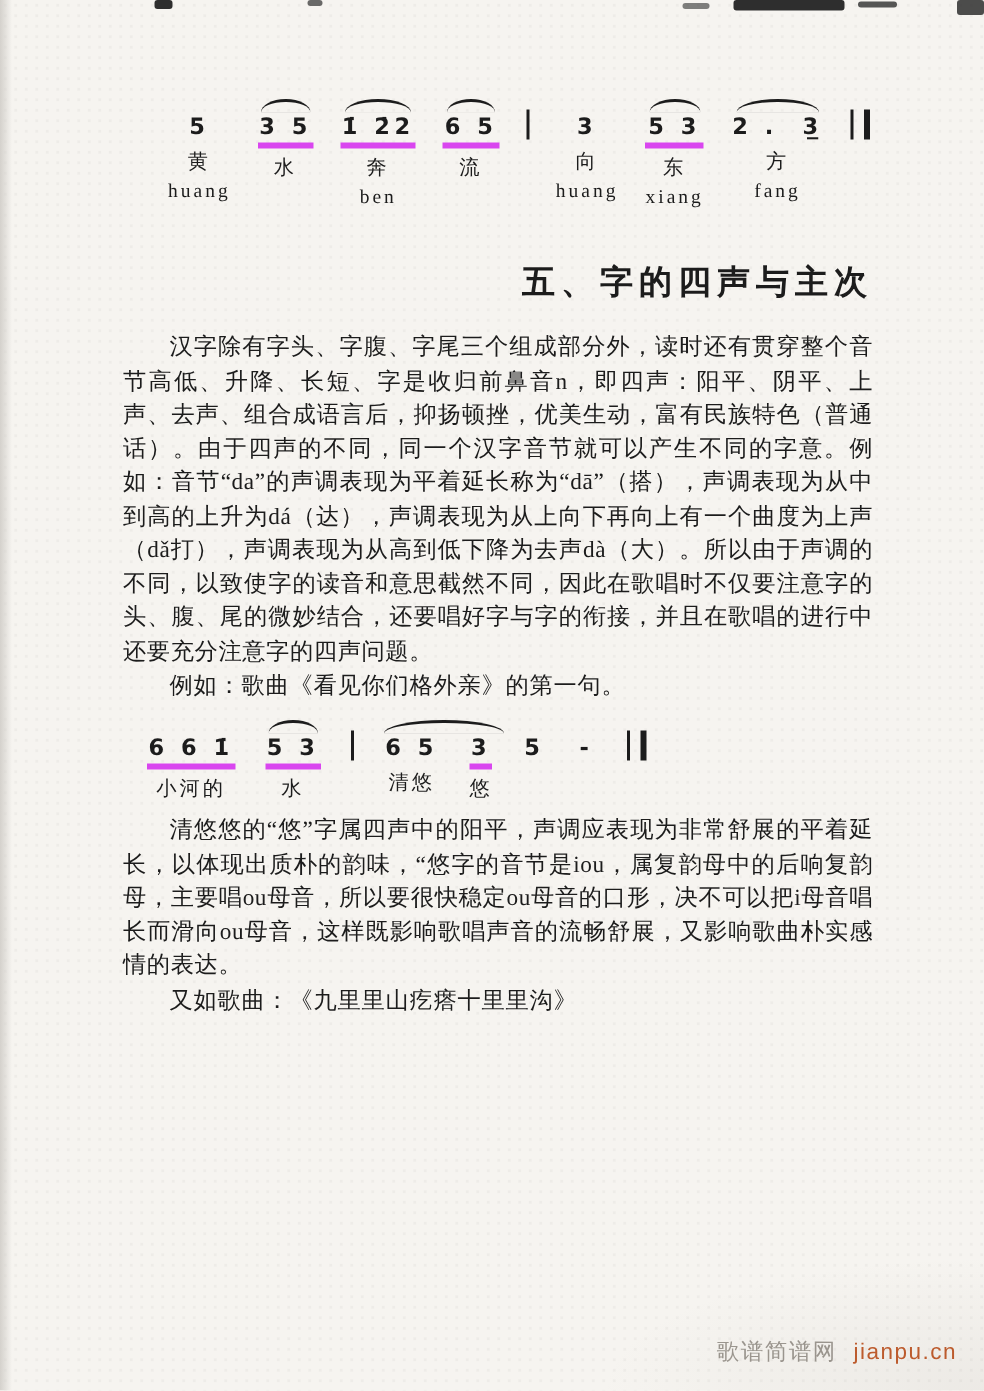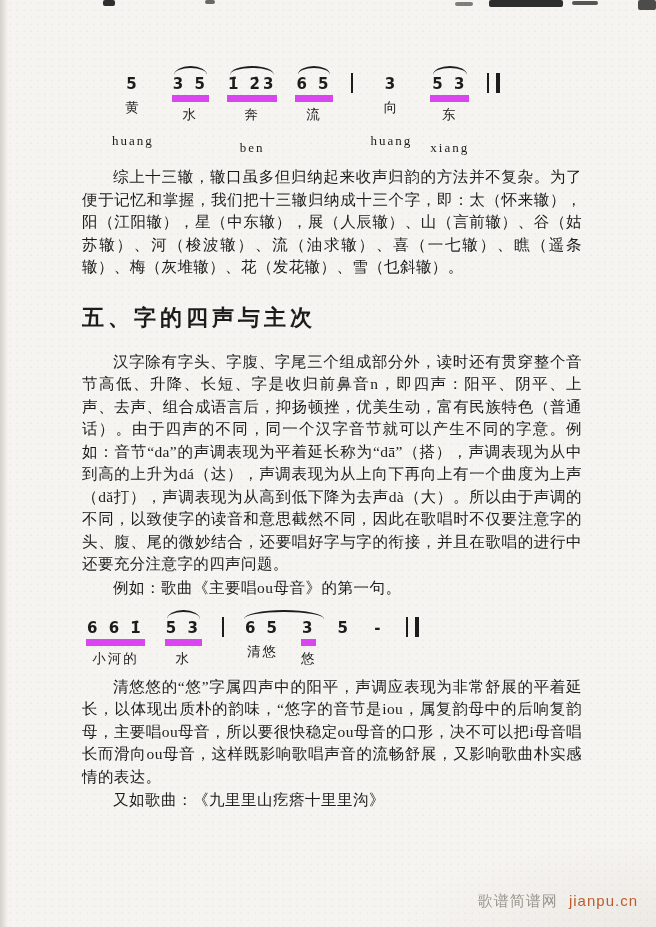--- a/index.html
+++ b/index.html
@@ -27,43 +27,43 @@
   .content{position:relative;padding:66px 74px 0 82px;}
 
   p.body-par{
     font-size:15.5px;line-height:22.5px;text-align:justify;margin:0;
     text-indent:2em;letter-spacing:0.4px;
   }
   p.example-line{
     font-size:15.5px;line-height:24px;margin:0;text-indent:2em;letter-spacing:0.5px;
   }
   h2.section-heading{
-    font-size:22px;font-weight:bold;text-align:left;letter-spacing:4px;
+    font-size:22px;font-weight:bold;text-align:right;letter-spacing:4px;
     margin:24px 0 18px 0;
   }
 
   
   .music{display:flex;align-items:flex-start;}
   .music .cell{text-align:center;}
   .arc{height:7px;border-top:2px solid #1c1c1c;
     border-radius:50% 50% 0 0 / 100% 100% 0 0;width:88%;margin:0 auto 1px auto;}
   .arc.hidden{visibility:hidden;}
   .arc.wide{width:215%;position:relative;z-index:1;}
   .note{font-family:"DejaVu Sans",sans-serif;font-weight:bold;font-size:15px;
     letter-spacing:3px;white-space:pre;padding:0 1px 2px 1px;line-height:17px;}
-  .note.u{border-bottom:7px solid #d946ef;}
+  .note.u{border-bottom:4px solid #d946ef;}
   .bar{width:2px;background:#1c1c1c;height:20px;margin-top:7px;}
   .bar.final{width:7px;background:transparent;border-left:2px solid #1c1c1c;
     border-right:4px solid #1c1c1c;}
   .lyric{font-size:13.5px;margin-top:4px;white-space:pre;letter-spacing:2px;}
   .pin{font-family:"Liberation Serif",serif;font-size:13px;letter-spacing:2px;
-    margin-top:16px;white-space:nowrap;}
+    margin-top:2px;white-space:nowrap;}
 
   .music.l1{margin-left:30px;column-gap:18px;}
-  .music.l2{margin-left:4px;column-gap:20px;margin-top:10px;}
+  .music.l2{margin-left:16px;column-gap:20px;margin-top:10px;}
   .music.l1 .cell,.music.l2 .cell,.music.l3 .cell{min-width:14px;}
 
   .gap-after-m1{height:10px;}
   .spacer-s{height:8px;}
   .watermark{
     position:absolute;right:18px;bottom:16px;font-size:15px;
     font-family:"Liberation Sans",sans-serif;letter-spacing:1px;
   }
   .watermark .wm-name{color:#9b968f;}
   .watermark .wm-url{color:#c05a2a;margin-left:6px;}
@@ -89,21 +89,21 @@
         <div class="pin">huang</div>
       </div>
       <div class="cell">
         <div class="arc"></div>
         <div class="note u">3 5</div>
         <div class="lyric">水</div>
         <div class="pin"></div>
       </div>
       <div class="cell">
         <div class="arc"></div>
-        <div class="note u">1̇ 2̇3</div>
+        <div class="note u">1̇ 2̇2</div>
         <div class="lyric">奔</div>
         <div class="pin">ben</div>
       </div>
       <div class="cell">
         <div class="arc"></div>
         <div class="note u">6 5</div>
         <div class="lyric">流</div>
         <div class="pin"></div>
       </div>
       <div class="bar"></div>
@@ -112,33 +112,38 @@
         <div class="note">3</div>
         <div class="lyric">向</div>
         <div class="pin">huang</div>
       </div>
       <div class="cell">
         <div class="arc"></div>
         <div class="note u">5 3</div>
         <div class="lyric">东</div>
         <div class="pin">xiang</div>
       </div>
+      <div class="cell">
+        <div class="arc"></div>
+        <div class="note">2 .  3̲</div>
+        <div class="lyric">方</div>
+        <div class="pin">fang</div>
+      </div>
       <div class="bar final"></div>
     </div>
 
   <div class="gap-after-m1"></div>
 
 
-  <p class="body-par">综上十三辙，辙口虽多但归纳起来收声归韵的方法并不复杂。为了便于记忆和掌握，我们把十三辙归纳成十三个字，即：太（怀来辙），阳（江阳辙），星（中东辙），展（人辰辙）、山（言前辙）、谷（姑苏辙）、河（梭波辙）、流（油求辙）、喜（一七辙）、瞧（遥条辙）、梅（灰堆辙）、花（发花辙）、雪（乜斜辙）。</p>
 
   <h2 class="section-heading">五、字的四声与主次</h2>
 
   <p class="body-par">汉字除有字头、字腹、字尾三个组成部分外，读时还有贯穿整个音节高低、升降、长短、字是收归前鼻音n，即四声：阳平、阴平、上声、去声、组合成语言后，抑扬顿挫，优美生动，富有民族特色（普通话）。由于四声的不同，同一个汉字音节就可以产生不同的字意。例如：音节“da”的声调表现为平着延长称为“dā”（搭），声调表现为从中到高的上升为dá（达），声调表现为从上向下再向上有一个曲度为上声（dǎ打），声调表现为从高到低下降为去声dà（大）。所以由于声调的不同，以致使字的读音和意思截然不同，因此在歌唱时不仅要注意字的头、腹、尾的微妙结合，还要唱好字与字的衔接，并且在歌唱的进行中还要充分注意字的四声问题。</p>
 
-  <p class="example-line">例如：歌曲《主要唱ou母音》的第一句。</p>
+  <p class="example-line">例如：歌曲《看见你们格外亲》的第一句。</p>
 
   <div class="music l2">
       <div class="cell">
         <div class="arc hidden"></div>
         <div class="note u">6 6 1̇</div>
         <div class="lyric">小河的</div>
       </div>
       <div class="cell">
         <div class="arc"></div>
         <div class="note u">5 3</div>

